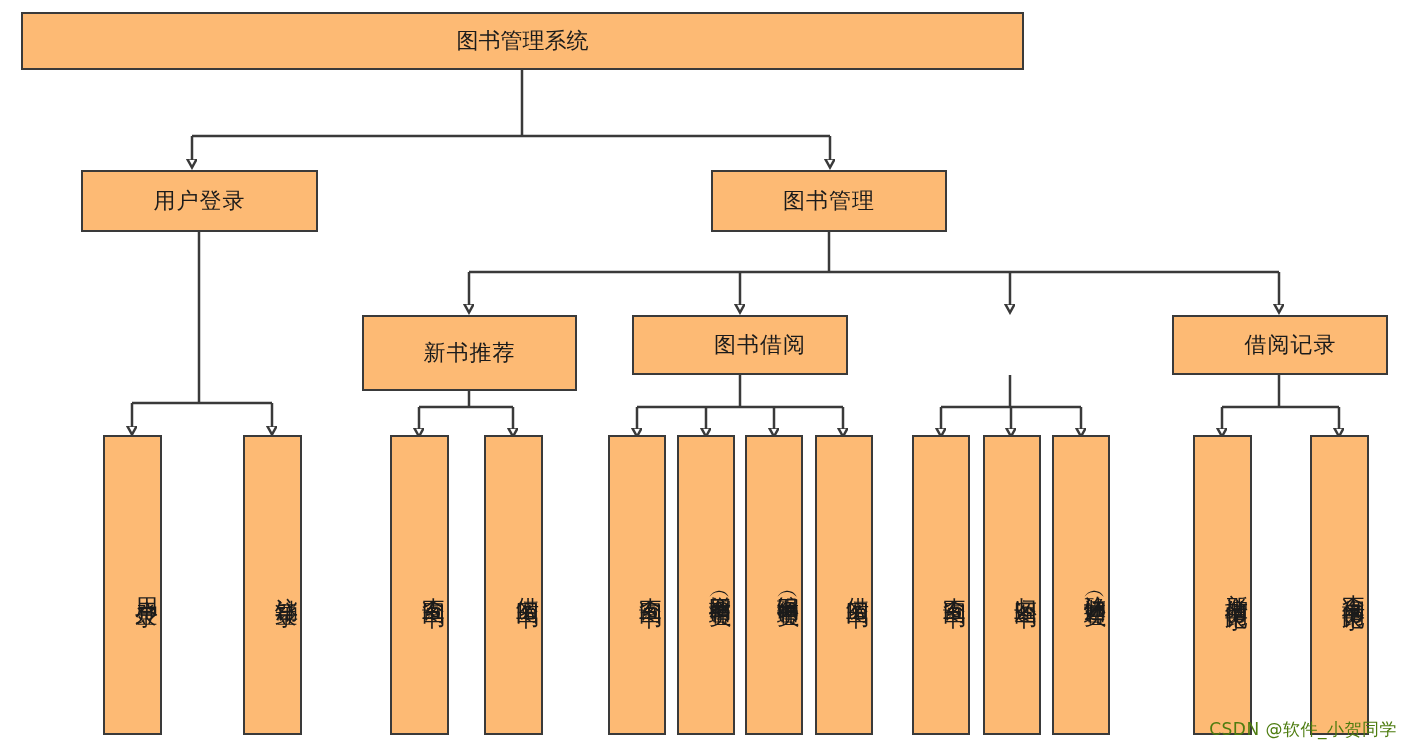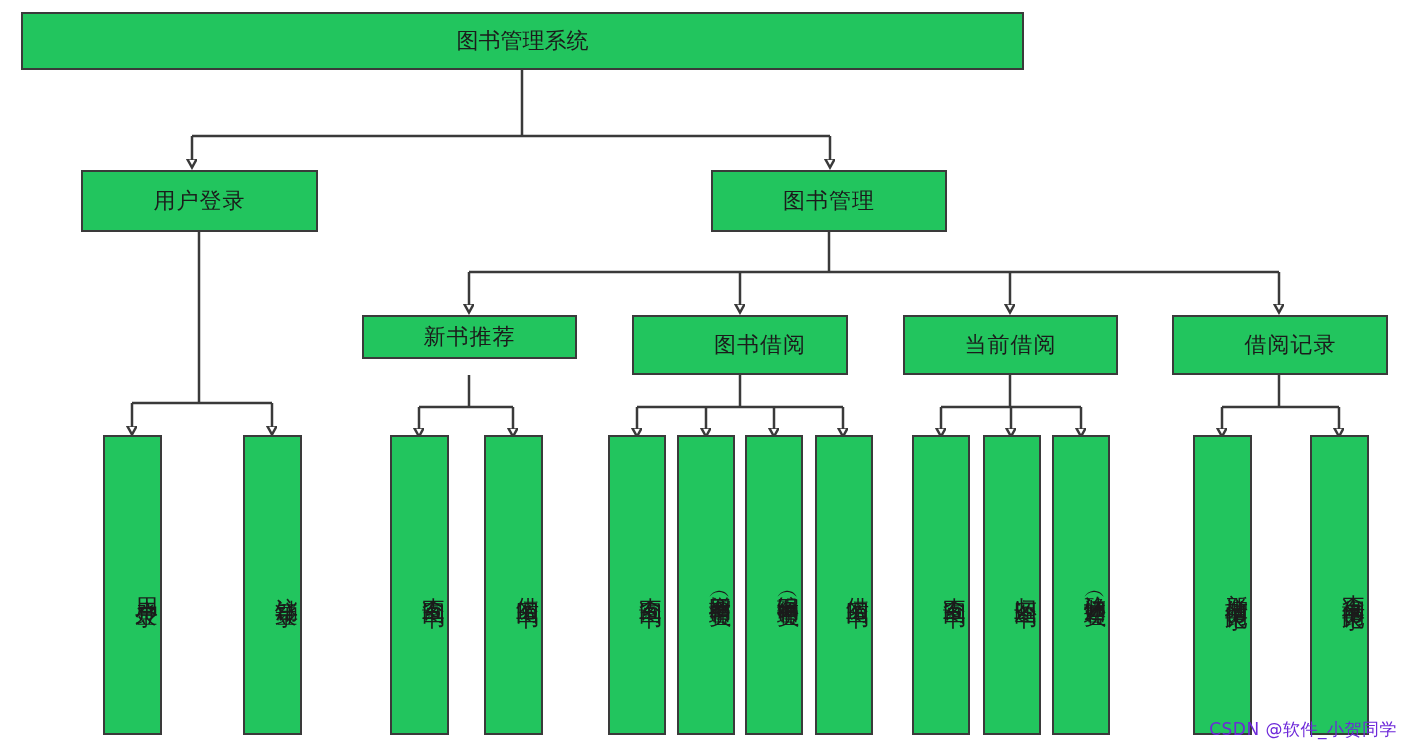--- a/index.html
+++ b/index.html
@@ -6,21 +6,21 @@
   body{
     width:1405px;height:747px;
     background:#ffffff;
     font-family:"DejaVu Sans","Liberation Sans",sans-serif;
     position:relative;overflow:hidden;
   }
   #diagram{position:absolute;left:0;top:0;width:1405px;height:747px;}
   .node{
     position:absolute;
     border:2.5px solid #3a3a3a;
-    background:#22c55e;
+    background:#fdba74;
     box-sizing:border-box;
     display:flex;align-items:center;justify-content:center;
     color:#1b1b1b;
     z-index:2;
   }
   .node-h{font-size:22px;letter-spacing:1px;}
   .node-root{font-size:22px;}
   .node-v{
     writing-mode:vertical-rl;
     text-orientation:upright;
@@ -31,21 +31,21 @@
     padding-bottom:6px;
     align-items:flex-start;
     justify-content:center;
     white-space:nowrap;
   }
   .node-v.tall{font-size:22px;letter-spacing:1.5px;}
   .watermark{
     position:absolute;
     right:8px;bottom:6px;
     font-size:17px;
-    color:#6d28d9;
+    color:#4d7c0f;
     z-index:5;
     letter-spacing:0.5px;
     white-space:nowrap;
   }
   svg.edges{position:absolute;left:0;top:0;width:1405px;height:747px;z-index:1;}
   svg.edges line, svg.edges path{stroke:#3a3a3a;stroke-width:2.5;fill:none;}
 </style>
 </head>
 <body>
 
@@ -103,28 +103,25 @@
     <span>图书管理系统</span>
   </div>
 
   <div class="node node-h" style="left:81px;top:170px;width:237px;height:62px;">
     <span>用户登录</span>
   </div>
   <div class="node node-h" style="left:711px;top:170px;width:236px;height:62px;">
     <span>图书管理</span>
   </div>
 
-  <div class="node node-h" style="left:362px;top:315px;width:215px;height:44px;">
+  <div class="node node-h" style="left:362px;top:315px;width:215px;height:76px;">
     <span>新书推荐</span>
   </div>
   <div class="node node-h" style="left:632px;top:315px;width:216px;height:60px;padding-left:40px;">
     <span>图书借阅</span>
-  </div>
-  <div class="node node-h" style="left:903px;top:315px;width:215px;height:60px;">
-    <span>当前借阅</span>
   </div>
   <div class="node node-h" style="left:1172px;top:315px;width:216px;height:60px;padding-left:21px;">
     <span>借阅记录</span>
   </div>
 
   <div class="node node-v" style="left:103px;top:435px;width:59px;height:300px;">
     <span>用户登录</span>
   </div>
   <div class="node node-v" style="left:243px;top:435px;width:59px;height:300px;">
     <span>注销登录</span>

